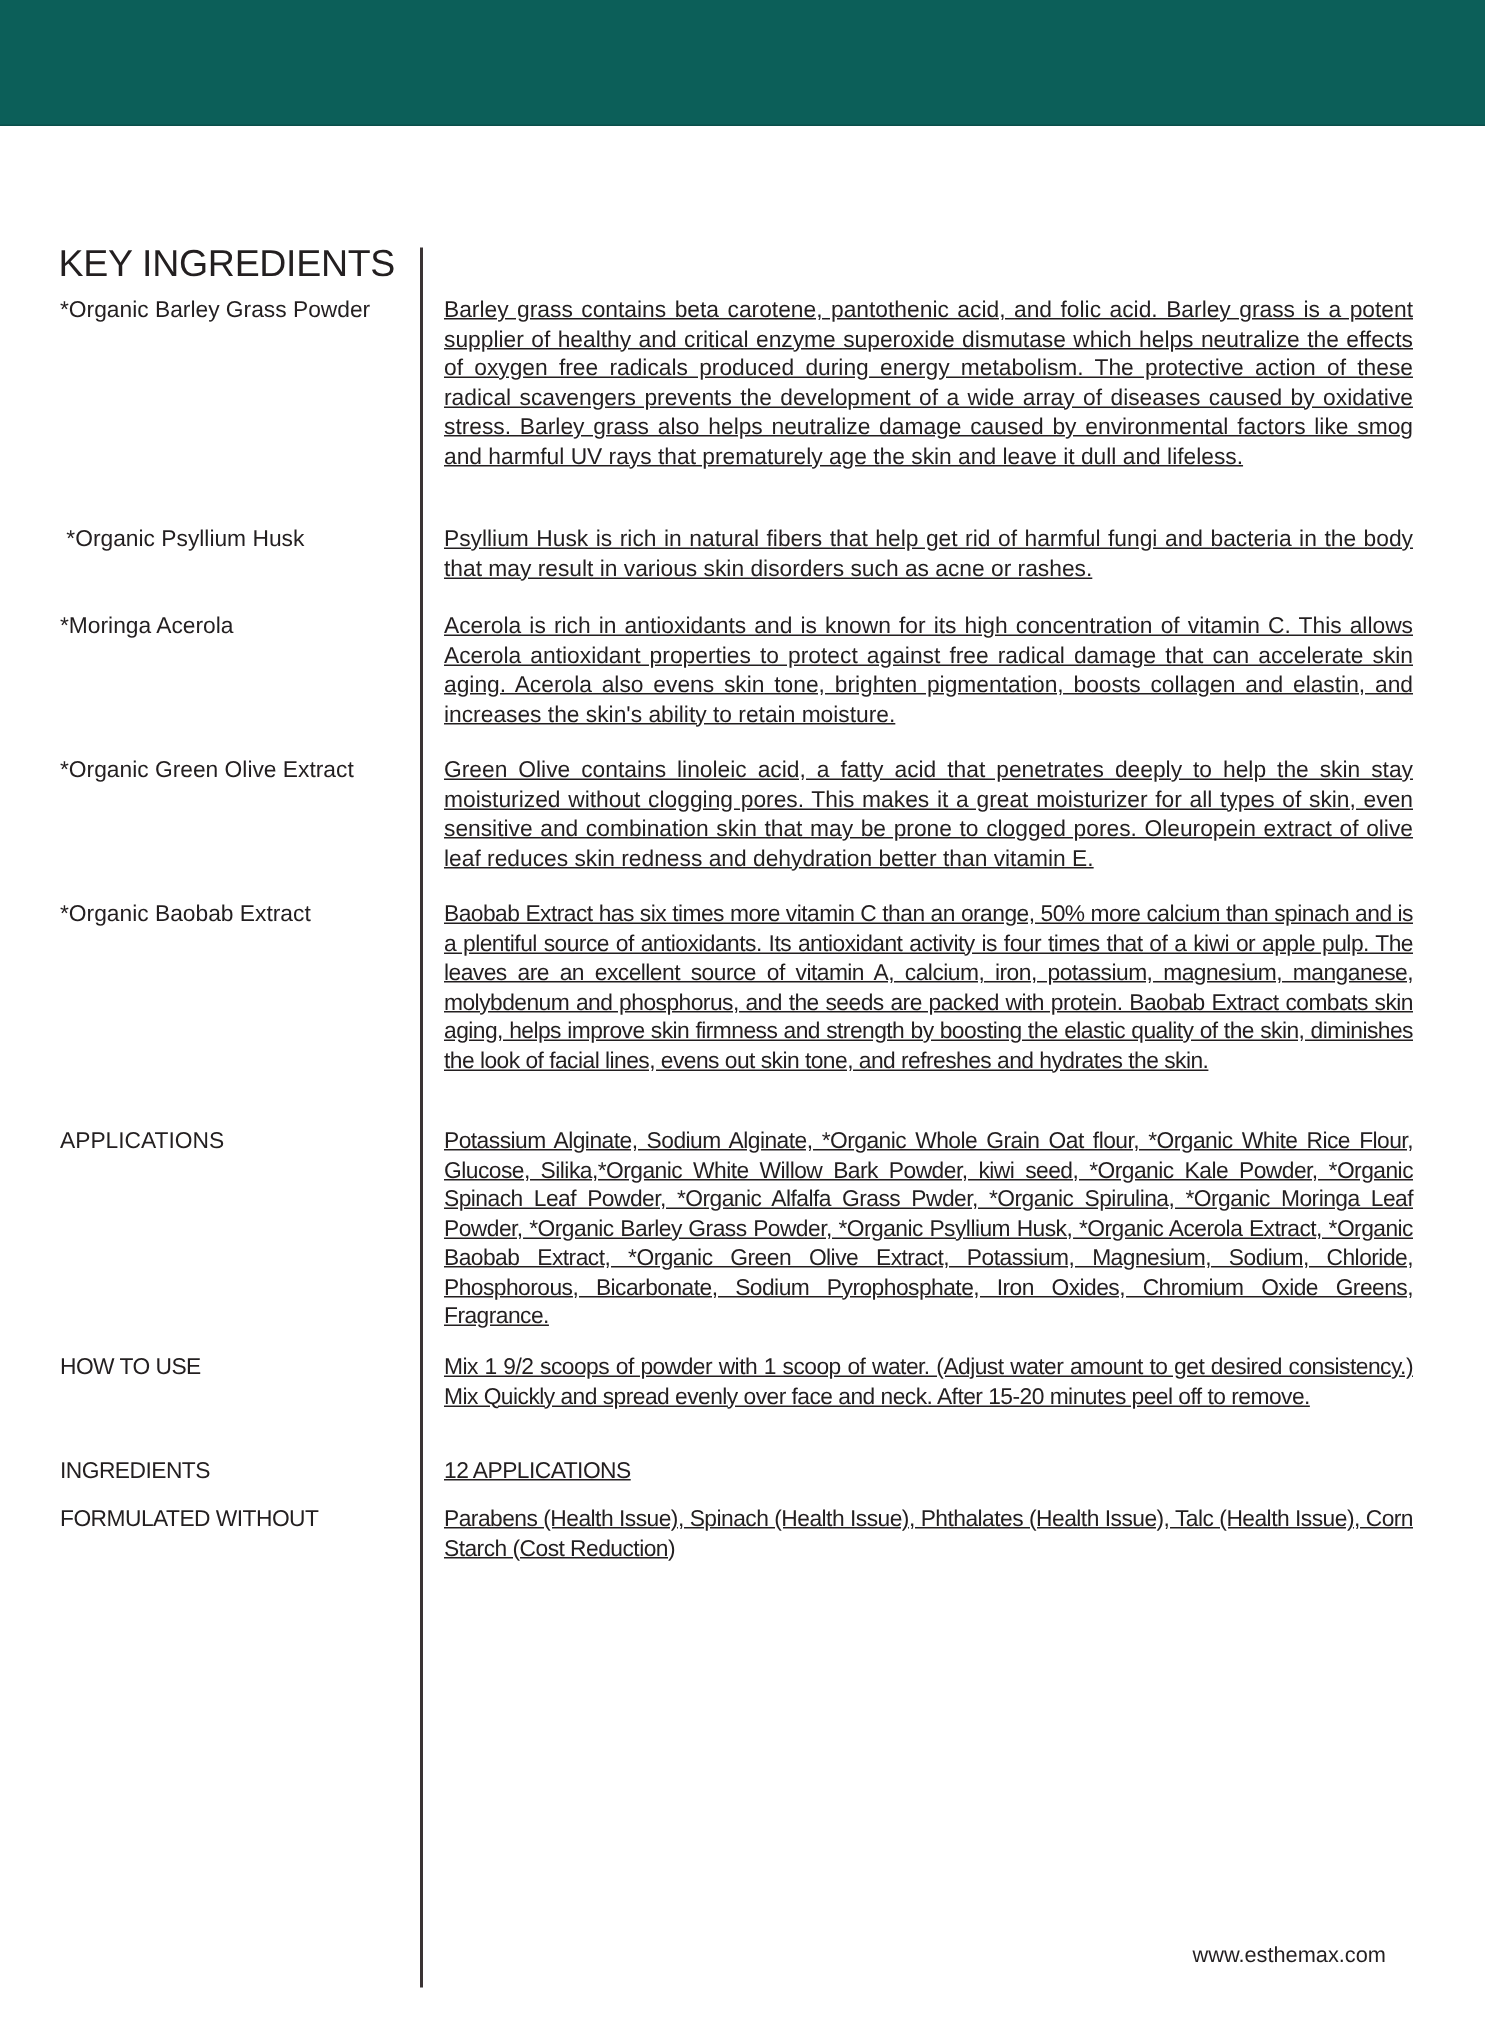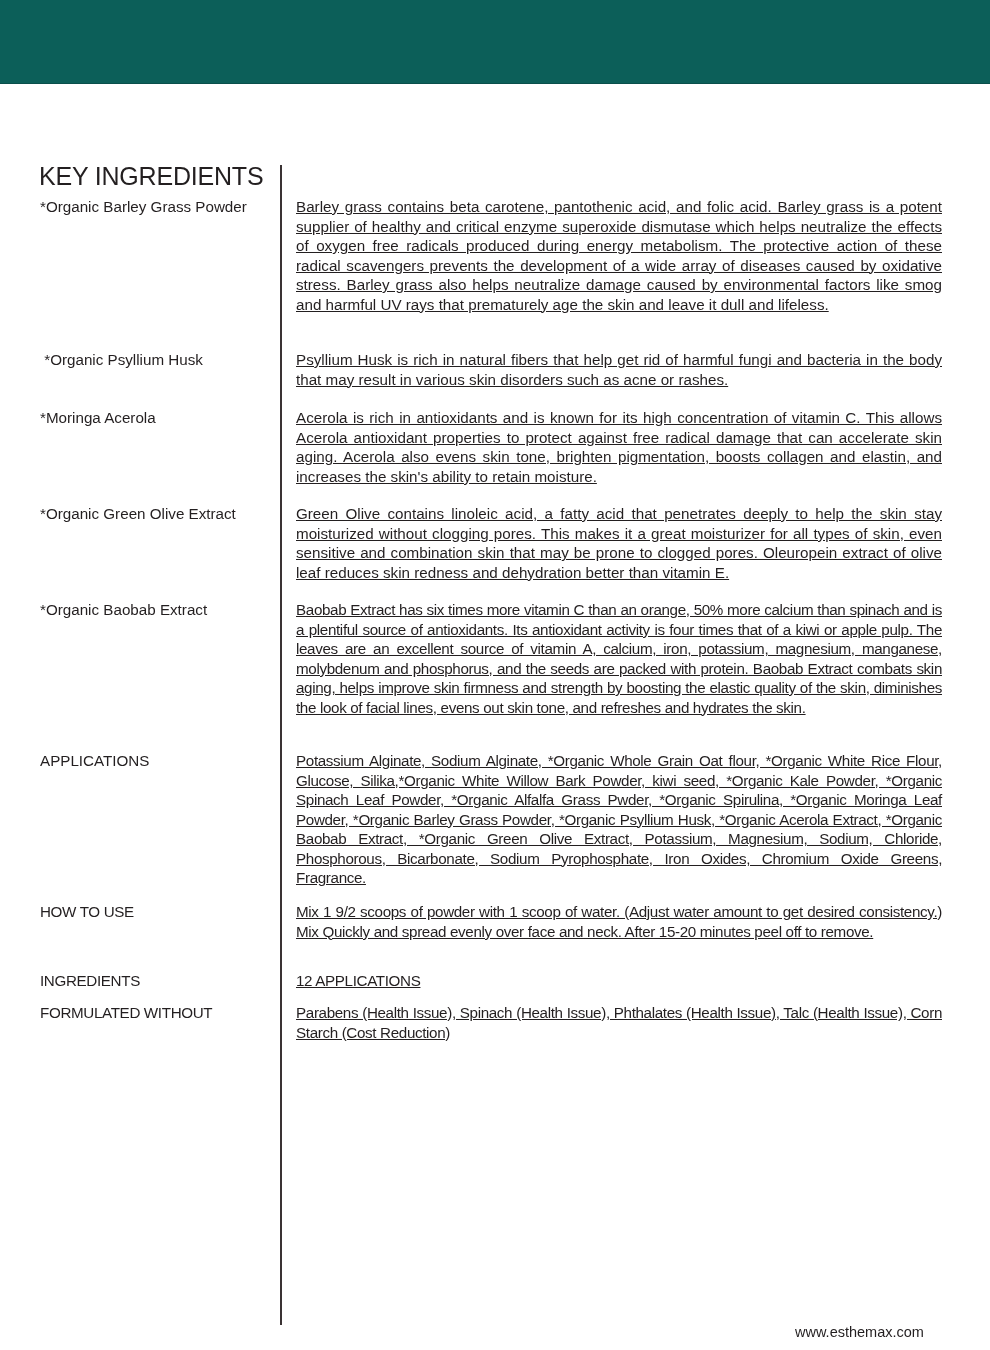--- a/index.html
+++ b/index.html
@@ -27,21 +27,21 @@
     font-size: 15.2px; line-height: 19.5px; white-space: nowrap;
   }
   .desc {
     position: absolute; left: 296px; width: 646px;
     font-size: 15.2px; line-height: 19.5px; text-align: justify;
     text-align-last: left;
     text-decoration: underline;
   }
   .narrow { letter-spacing: -0.35px; }
   .footer-url {
-    position: absolute; left: 795px; top: 1324px;
+    position: absolute; left: 795px; top: 1296px;
     font-size: 14.5px; color: #231f20;
   }
 </style>
 </head>
 <body>
 
 <div class="top-band"></div>
 
 <h1 class="heading">KEY INGREDIENTS</h1>
 

